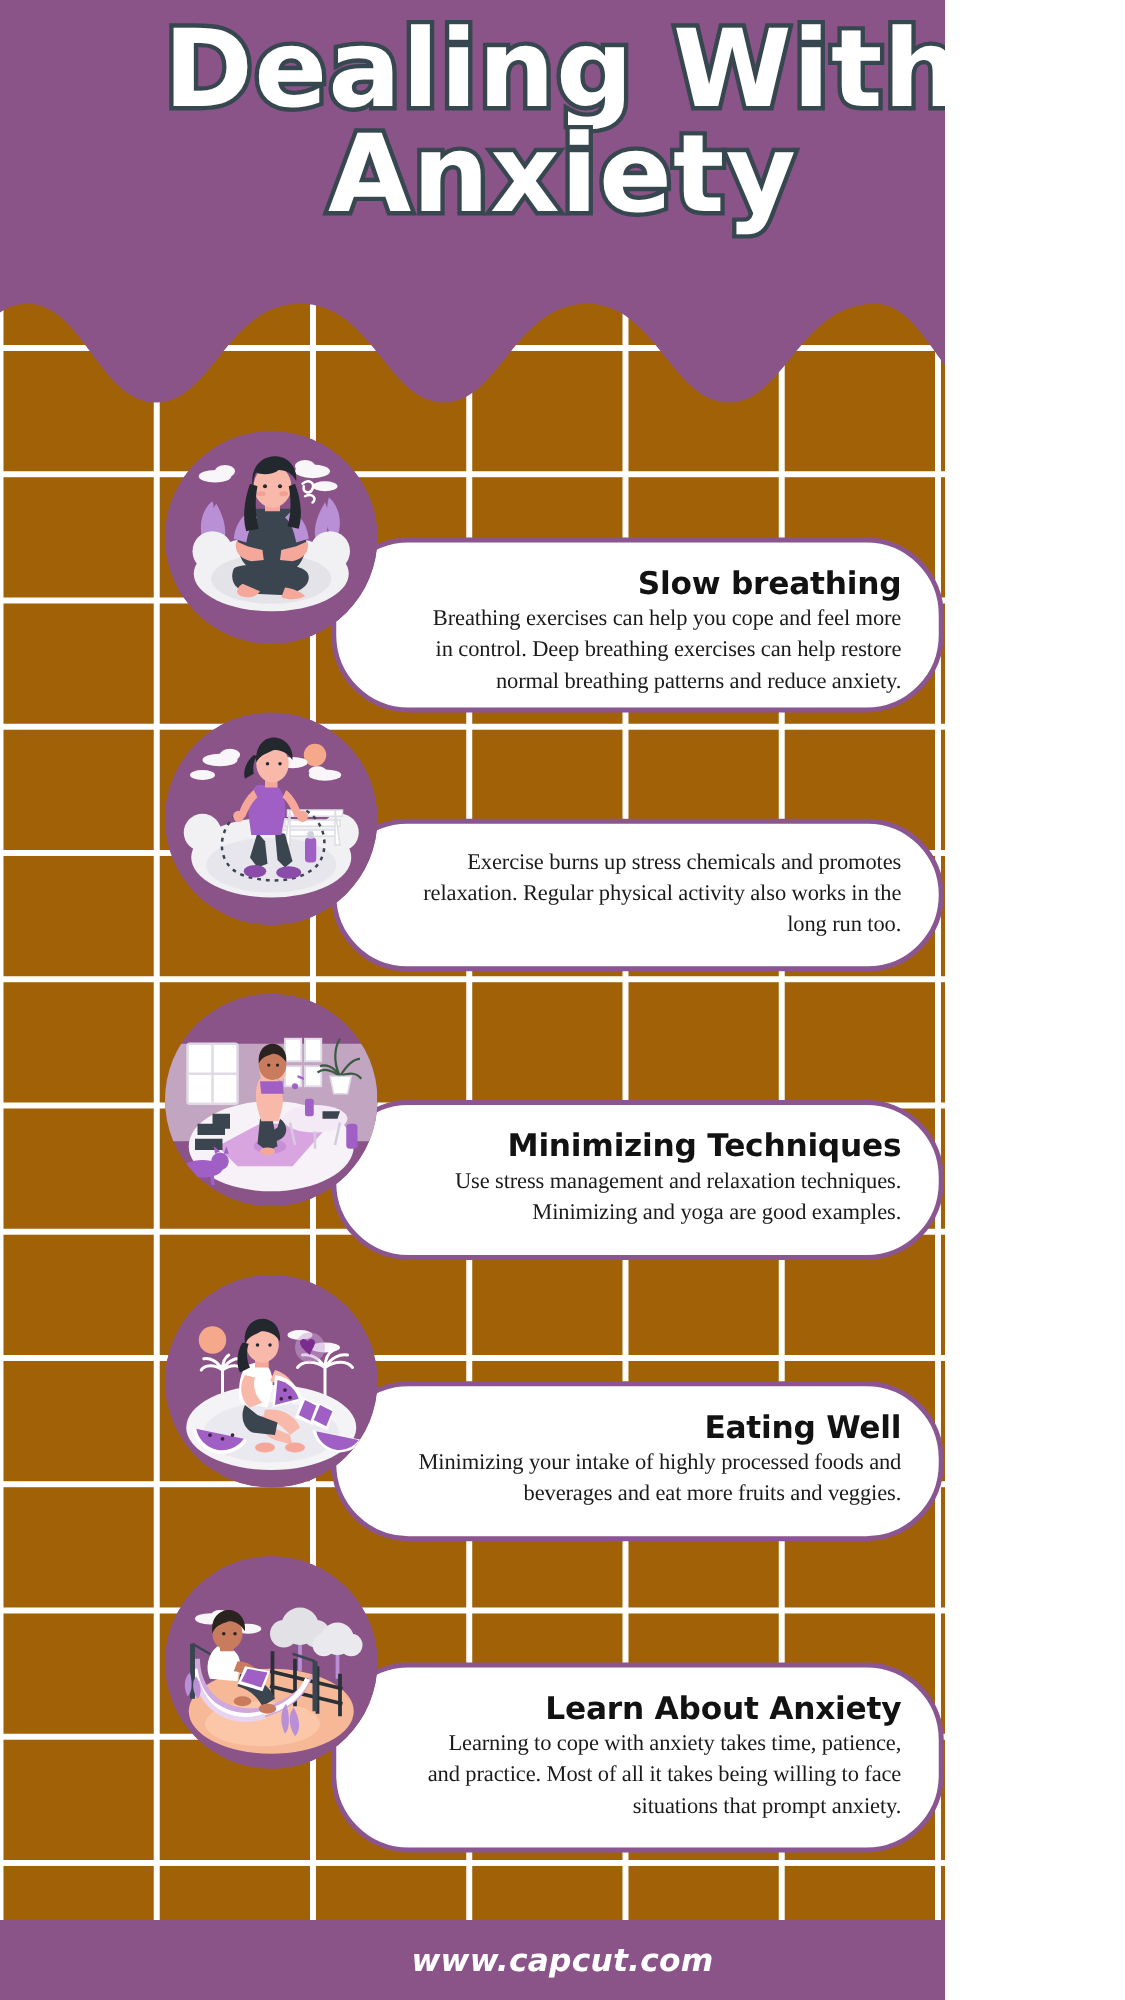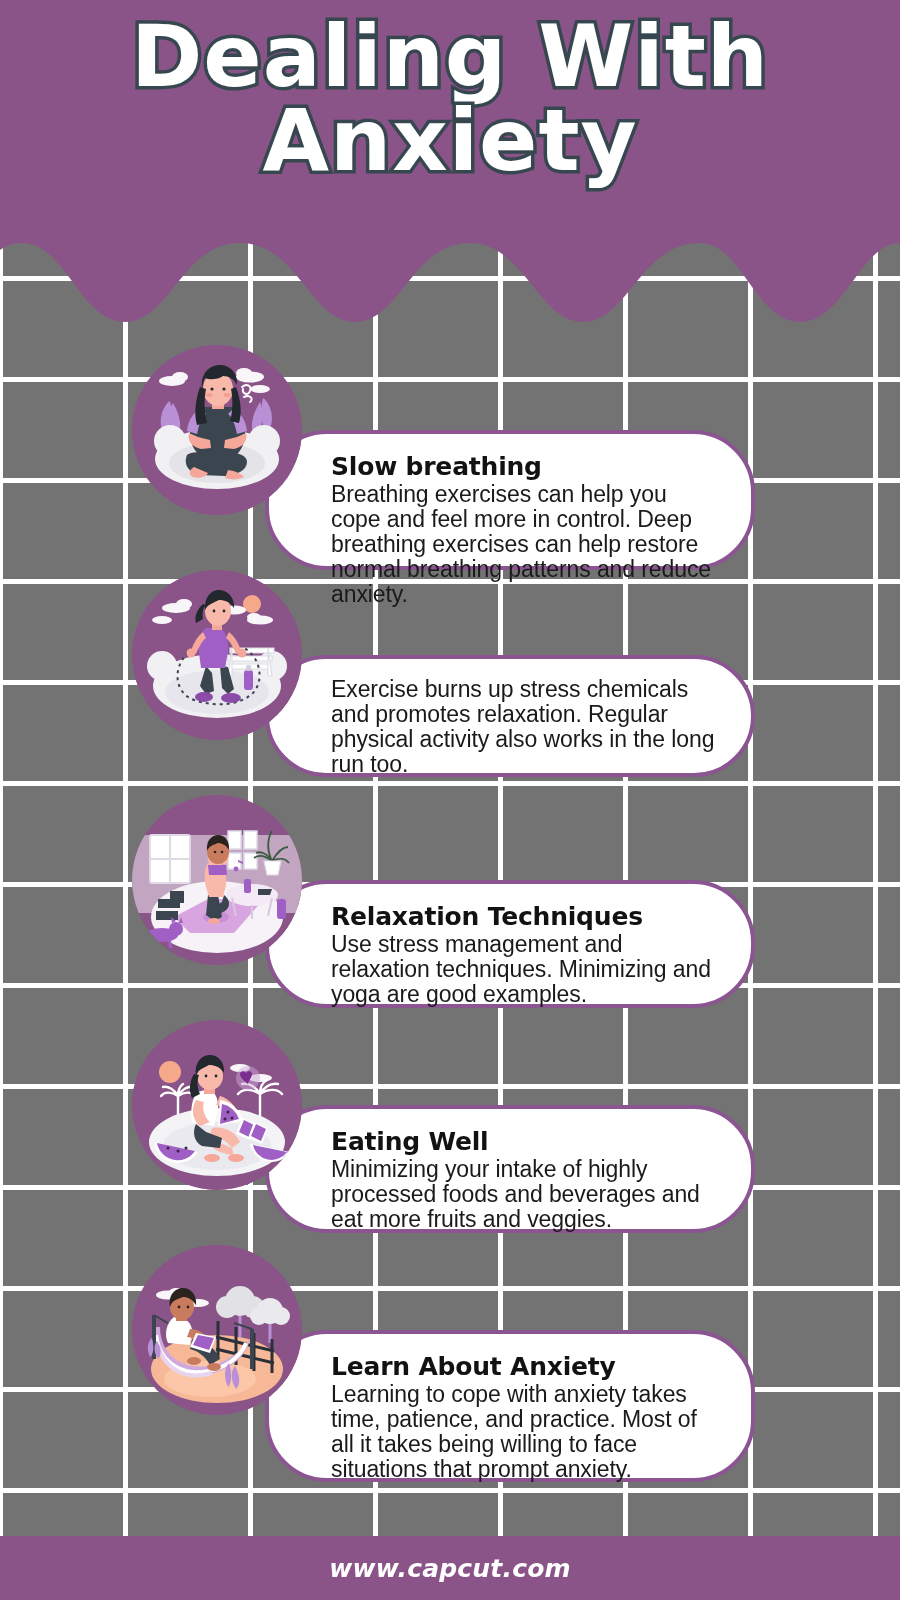--- a/index.html
+++ b/index.html
@@ -3,22 +3,22 @@
 <meta charset="utf-8">
 <title>Dealing With Anxiety</title>
 <style>
   * { margin:0; padding:0; box-sizing:border-box; }
   html,body{ background:#ffffff; }
   body{
     font-family:"Liberation Sans", sans-serif;
     width:900px; height:1600px; position:relative; overflow:hidden;
   }
   .poster{
-    position:absolute; inset:0; width:900px; height:1600px;
-    background:#737373; overflow:hidden;
+    position:absolute; inset:0; width:756px; height:1600px;
+    background:#a16207; overflow:hidden;
   }
   
   .grid{
     position:absolute; left:0; top:0; width:900px; height:1600px;
     background-image:
       linear-gradient(to right, #ffffff 0 5px, transparent 5px 100%),
       linear-gradient(to bottom, #ffffff 0 5px, transparent 5px 100%);
     background-size:125px 101px;
     background-position:-2px 276px;
     pointer-events:none;
@@ -55,38 +55,39 @@
   }
   .circle svg{ display:block; width:170px; height:170px; }
 
   .card{
     position:absolute;
     background:#ffffff;
     border:4px solid #8a5590;
     border-radius:62px;
     z-index:2;
     padding:18px 30px 20px 62px;
+    text-align:right;
   }
   .card-1{ left:265px; top:85px; width:490px; height:140px; }
   .card-2{ left:265px; top:85px; width:490px; height:122px; }
   .card-3{ left:265px; top:85px; width:490px; height:128px; }
   .card-4{ left:265px; top:85px; width:490px; height:128px; }
   .card-5{ left:265px; top:85px; width:490px; height:152px; }
 
   .card-title{
     font-family:"DejaVu Sans", sans-serif;
     font-weight:700;
     font-size:25px;
     color:#121212;
     letter-spacing:-0.2px;
     margin-bottom:1px;
   }
   .card-body{
-    font-family:Liberation Sans, sans-serif;
-    font-size:23px;
+    font-family:Liberation Serif, serif;
+    font-size:18px;
     line-height:25px;
     color:#1a1a1a;
     letter-spacing:-0.1px;
   }
   
   .footer{
     position:absolute; left:0; top:1536px; width:900px; height:64px;
     background:#8b5489;
     display:flex; align-items:center; justify-content:center;font-style:italic;
   }
@@ -310,21 +311,21 @@
           <g fill="#a05fc5">
             <ellipse cx="30" cy="140" rx="16" ry="7"></ellipse>
             <circle cx="44" cy="134" r="7"></circle>
             <path d="M40 128l-1-6 5 4zM47 128l2-6 2 6z"></path>
             <path d="M16 140c-6-2-10-8-8-12 4 2 7 7 8 12z"></path>
             <path d="M24 145l1 8h3l-1-8zM36 145l1 8h3l-1-8z"></path>
           </g>
         </svg>
       </div>
       <div class="card card-3">
-        <div class="card-title">Relaxation Techniques</div>
+        <div class="card-title">Minimizing Techniques</div>
         <div class="card-body">Use stress management and relaxation techniques. Minimizing and yoga are good examples.</div>
       </div>
     </div>
 
     <div class="row row-4">
       <div class="circle">
         <svg viewBox="0 0 170 170">
           <circle cx="85" cy="85" r="85" fill="#8b5489"></circle>
           <circle cx="38" cy="52" r="11" fill="#f5a88a"></circle>
           <g fill="#ffffff" opacity=".95">

